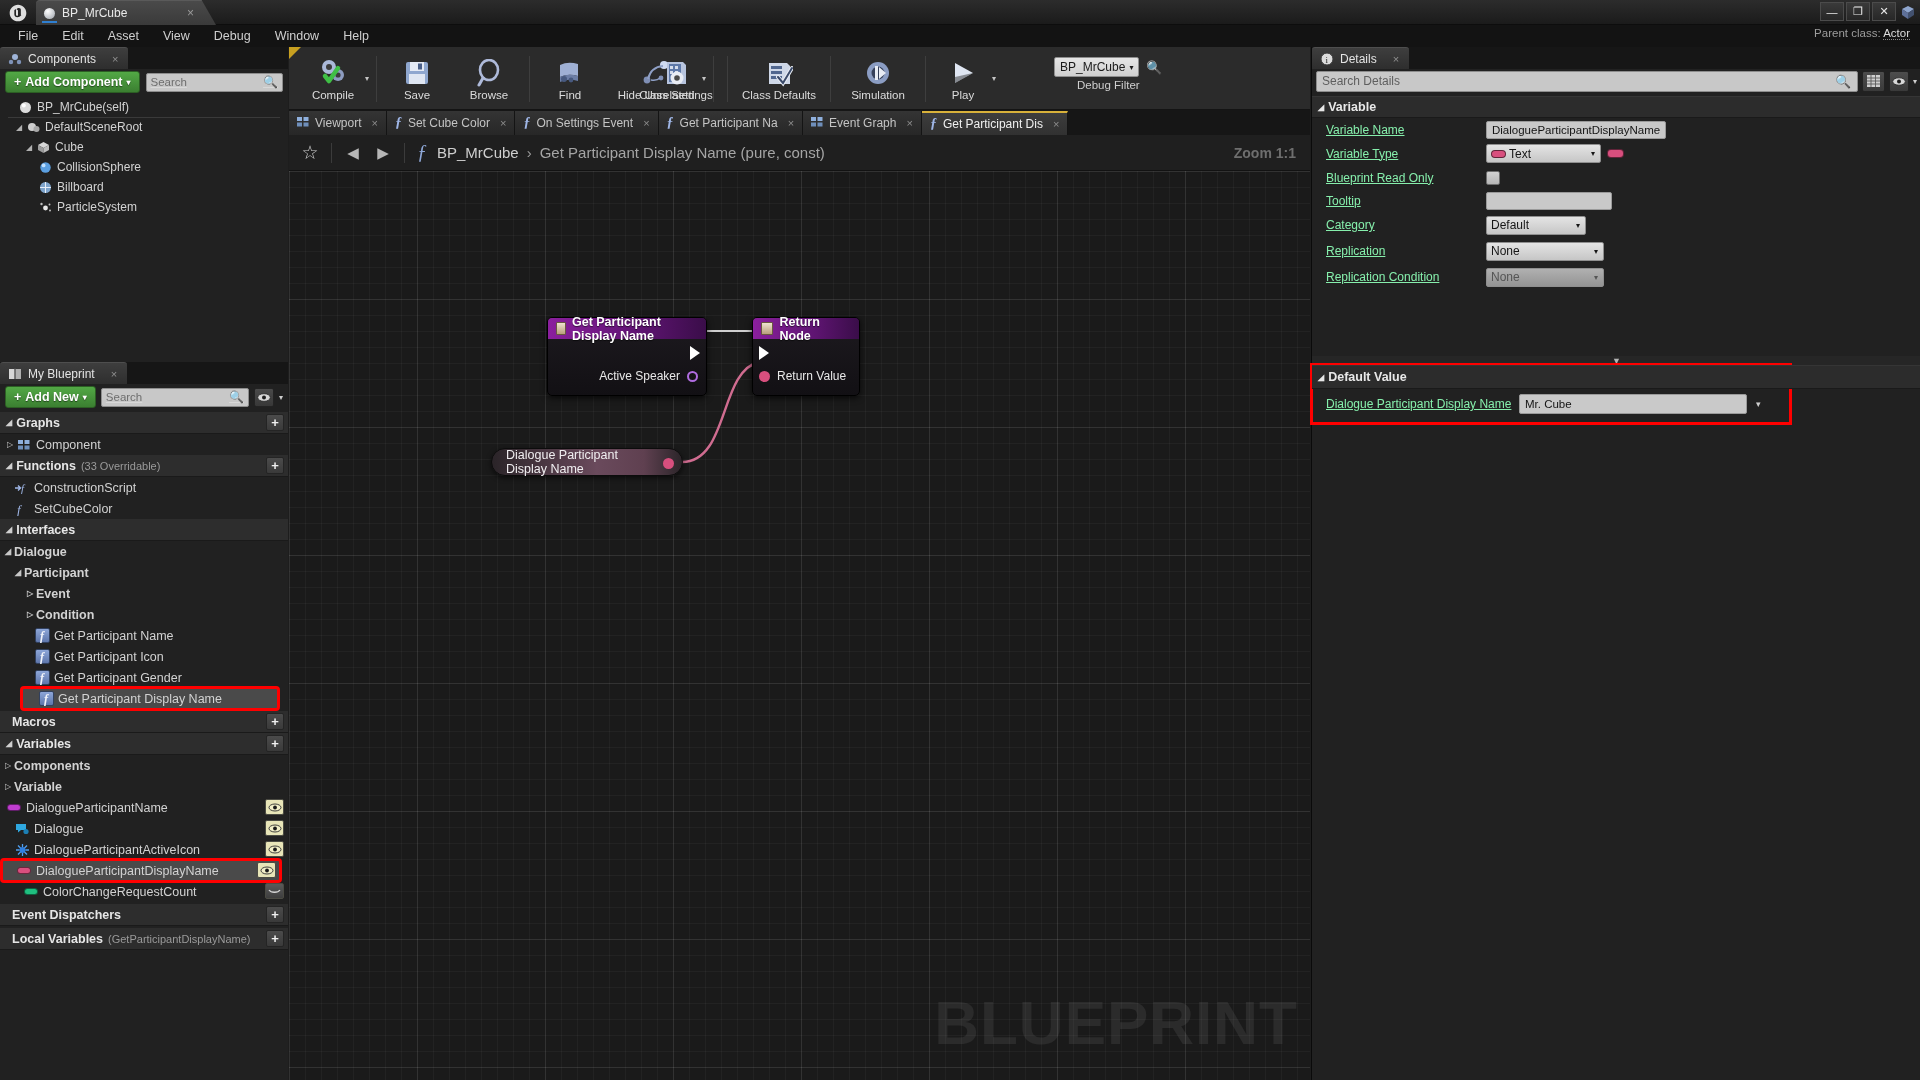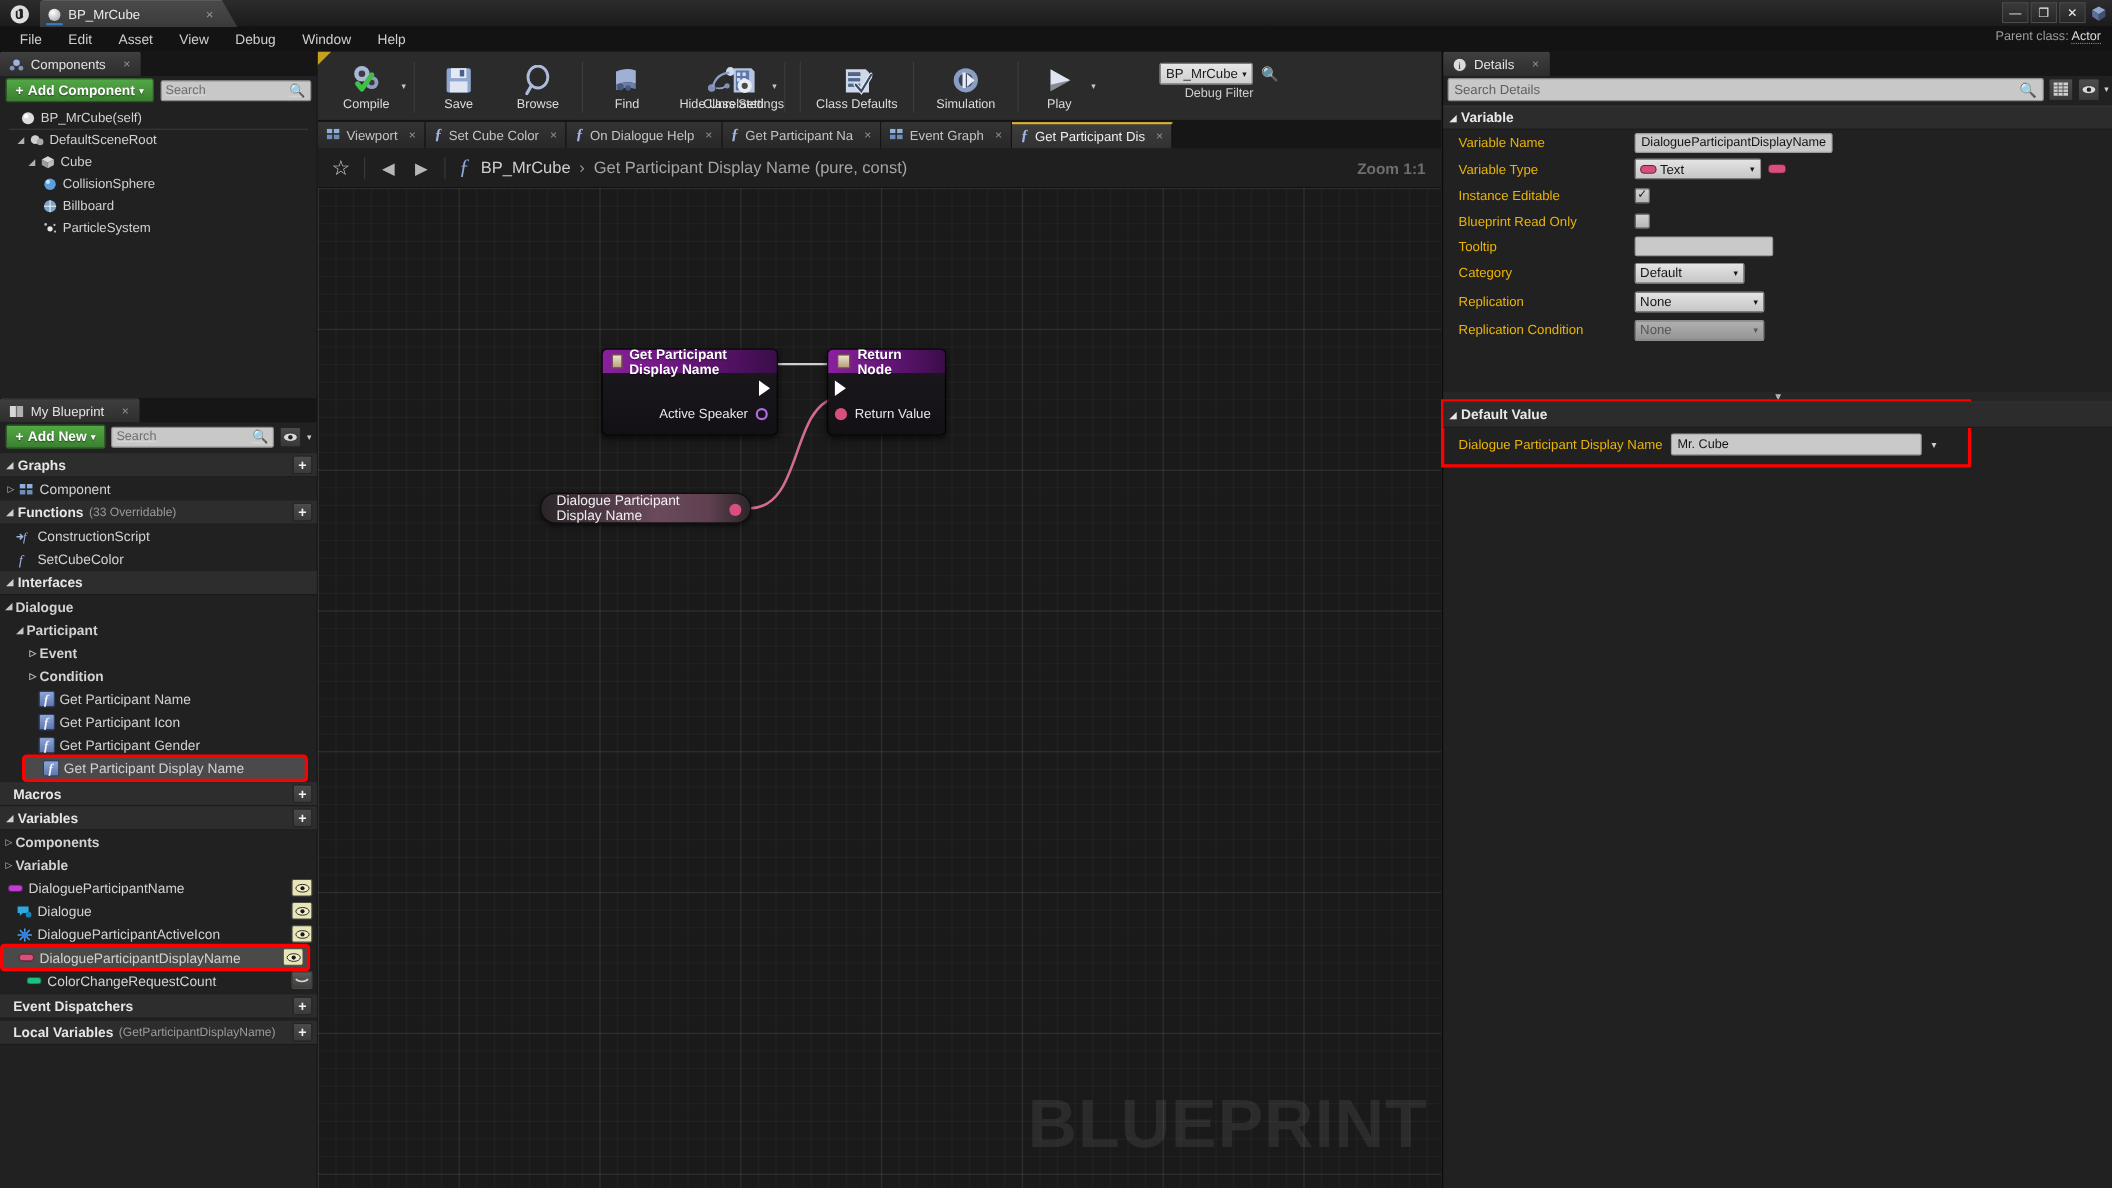--- a/index.html
+++ b/index.html
@@ -311,21 +311,21 @@
     width: 23px; height: 21px; background: linear-gradient(#4d4d4d,#3a3a3a);
     border: 1px solid #222; border-radius: 2px; display:flex; align-items:center; justify-content:center;
   }
   .det-cat {
     height: 22px; background: #2c2c2c; display: flex; align-items: center;
     padding-left: 6px; font-size: 12.5px; font-weight: bold; color: #e8e8e8;
     border-bottom: 1px solid #1a1a1a; border-top: 1px solid #353535;
   }
   .det-cat .tri { font-size: 8px; margin-right: 4px; }
   .det-row { height: 23px; display: flex; align-items: center; position: relative; }
-  .det-row .nm { width: 172px; padding-left: 14px; font-size: 12px; color: #eab308; }
+  .det-row .nm { width: 172px; padding-left: 14px; font-size: 12px; color: #86efac; text-decoration: underline; }
   .det-row .vl { flex: 1; padding-left: 2px; display: flex; align-items: center; }
   .txtfield {
     height: 18px; background: #c9c9c9; border: 1px solid #9a9a9a; border-radius: 2px;
     font-size: 11.5px; color: #141414; display: flex; align-items: center; padding: 0 5px;
   }
   .combo {
     height: 19px; background: linear-gradient(#e4e4e4,#c6c6c6); border: 1px solid #8f8f8f;
     border-radius: 2px; display: flex; align-items: center; padding: 0 4px;
     font-size: 12px; color: #161616; position: relative;
   }
@@ -859,21 +859,21 @@
         <span>Viewport</span>
         <span class="gx">×</span>
       </div>
       <div class="gt">
         <span class="gfi">ƒ</span>
         <span>Set Cube Color</span>
         <span class="gx">×</span>
       </div>
       <div class="gt">
         <span class="gfi">ƒ</span>
-        <span>On Dialogue Help</span>
+        <span>On Settings Event</span>
         <span class="gx">×</span>
       </div>
       <div class="gt">
         <span class="gfi">ƒ</span>
         <span>Get Participant Na</span>
         <span class="gx">×</span>
       </div>
       <div class="gt">
         <span class="gsq">
           <svg width="12" height="12" viewBox="0 0 12 12">
@@ -1003,26 +1003,20 @@
         <div class="vl">
           <div class="combo" style="width:115px;padding-right:18px">
             <span class="type-pill" style="background:#d84f7e"></span>
             <span>Text</span>
             <span class="ccaret">▾</span>
           </div>
           <span class="type-pill" style="background:#d84f7e;margin-left:6px;width:17px;height:9px"></span>
         </div>
       </div>
 
-      <div class="det-row">
-        <div class="nm">Instance Editable</div>
-        <div class="vl">
-          <span class="chk">✓</span>
-        </div>
-      </div>
 
       <div class="det-row">
         <div class="nm">Blueprint Read Only</div>
         <div class="vl">
           <span class="chk"></span>
         </div>
       </div>
 
       <div class="det-row">
         <div class="nm">Tooltip</div>

